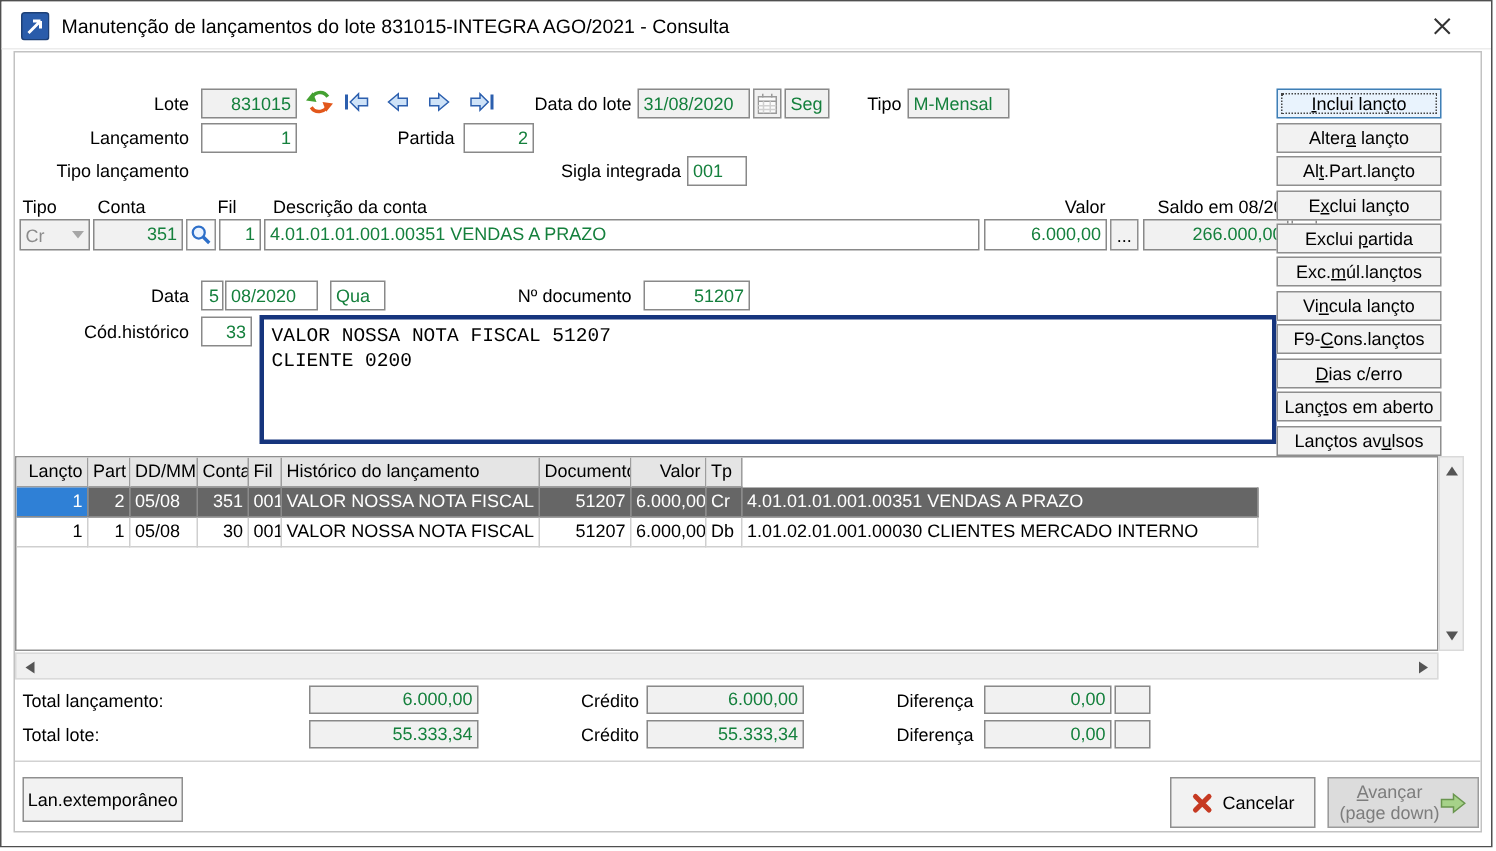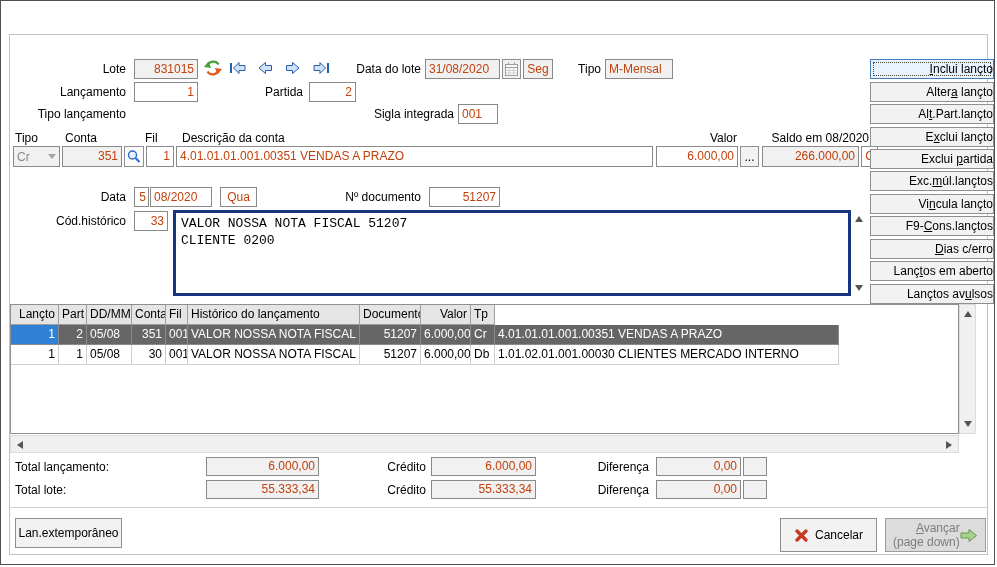--- a/index.html
+++ b/index.html
@@ -10,30 +10,30 @@
   .titlebar { position: absolute; left: 0; top: 0; width: 100%; height: 32px; background: #fff; border-bottom: 1px solid #ececec; }
   .title-text { position: absolute; left: 40px; top: 9px; font-size: 13px; color: #000; white-space: nowrap; }
   .close-btn { position: absolute; left: 946px; top: 3px; width: 28px; height: 26px; display: flex; align-items: center; justify-content: center; }
 
   .panel { position: absolute; left: 8px; top: 33px; width: 979px; height: 521px; border: 1px solid #c2c2c2; pointer-events: none; }
   .sep { position: absolute; left: 9px; top: 506px; width: 977px; border-top: 1px solid #d2d2d2; }
 
   .lbl { position: absolute; font-size: 12px; line-height: 20px; text-align: right; white-space: nowrap; color: #000; }
   .lbl.left { text-align: left; }
 
-  .fld { position: absolute; border: 1px solid #898989; background: #fff; font-size: 12px; line-height: 18px; padding: 0 3px; white-space: nowrap; overflow: hidden; color: #c2410c; }
+  .fld { position: absolute; border: 1px solid #898989; background: #fff; font-size: 12px; line-height: 18px; padding: 0 3px; white-space: nowrap; overflow: hidden; color: #15803d; }
   .fld.ro { background: #f1f1f1; }
   .fld.num { text-align: right; }
-  .fld.ctr { text-align: center; }
+  .fld.ctr { }
   .fld.dis { color: #8b8b8b; }
 
   .btn { position: absolute; background: #f2f2f2; border: 1px solid #8f8f8f; font-size: 12px; color: #000; display: flex; align-items: center; justify-content: center; white-space: nowrap; }
   .btn.focusd { background: #e9f3fd; border-color: #3f7fb5; outline: 1px dotted #444; outline-offset: -4px; }
   .btn.disab { background: #dcdcdc; color: #7d7d7d; border-color: #9c9c9c; }
-  .sideb { left: 869px; width: 124px; height: 20px; justify-content: flex-end; }
+  .sideb { left: 850px; width: 110px; height: 20px; }
 
   .icon-btn { position: absolute; display: flex; align-items: center; justify-content: center; }
   .boxed { background: #fcfcfc; border: 1px solid #8f8f8f; }
 
   
   .tri { width: 0; height: 0; }
   .tri.up { border-left: 4px solid transparent; border-right: 4px solid transparent; border-bottom: 6px solid #555; }
   .tri.dn { border-left: 4px solid transparent; border-right: 4px solid transparent; border-top: 6px solid #555; }
   .tri.lf { border-top: 4px solid transparent; border-bottom: 4px solid transparent; border-right: 6px solid #555; }
   .tri.rt { border-top: 4px solid transparent; border-bottom: 4px solid transparent; border-left: 6px solid #555; }
@@ -64,20 +64,32 @@
   .c9 { width: 344px; }
 
   .scrollbar { position: absolute; background: #f0f0f0; border: 1px solid #dadada; }
   u { text-decoration: underline; }
 </style>
 </head>
 <body>
 
 <div class="win">
 
+  <div class="titlebar">
+    <svg style="position:absolute;left:13px;top:7px" width="19" height="19" viewBox="0 0 19 19">
+      <rect x="0.5" y="0.5" width="18" height="18" rx="2" fill="#2a5caa" stroke="#1d4077"></rect>
+      <path d="M5 14 L13 6 M13 6 h-5 M13 6 v5" stroke="#ffffff" stroke-width="2" fill="none"></path>
+    </svg>
+    <span class="title-text">Manutenção de lançamentos do lote 831015-INTEGRA AGO/2021 - Consulta</span>
+    <div class="close-btn">
+      <svg width="13" height="13" viewBox="0 0 13 13">
+        <path d="M1.5 1.5 L11.5 11.5 M11.5 1.5 L1.5 11.5" stroke="#333" stroke-width="1.4"></path>
+      </svg>
+    </div>
+  </div>
 
   <div class="panel"></div>
 
   <div class="lbl" style="left:20px;top:58px;width:105px">Lote</div>
   <div class="fld ro num" style="left:133px;top:58px;width:64px;height:20px">831015</div>
 
   <div class="icon-btn" style="left:201px;top:56px;width:22px;height:22px">
     <svg width="20" height="20" viewBox="0 0 20 20">
       <path d="M4.5 8.5 A6 6 0 0 1 15.5 6.5" fill="none" stroke="#44a132" stroke-width="2.3"></path>
       <polygon points="5.5,3.5 1,9 8,10" fill="#44a132"></polygon>
@@ -286,21 +298,21 @@
     </div>
 
   <div class="btn" style="left:779px;top:517px;width:97px;height:34px;gap:6px">
     <svg width="15" height="15" viewBox="0 0 15 15">
       <path d="M3 3 L12 12 M12 3 L3 12" stroke="#c63a22" stroke-width="3.4" stroke-linecap="round"></path>
     </svg>
     <span>Cancelar</span>
   </div>
 
   <div class="btn disab" style="left:884px;top:517px;width:101px;height:34px;justify-content:space-between;padding:0 7px">
-    <span style="text-align:right;line-height:14px">
+    <span style="text-align:center;line-height:14px">
       <span style="display:block"><u>A</u>vançar</span>
       <span style="display:block">(page down)</span>
     </span>
     <svg width="18" height="15" viewBox="0 0 18 15">
       <polygon points="1,5 9,5 9,1.5 16.5,7.5 9,13.5 9,10 1,10" fill="#a6d289" stroke="#69954e"></polygon>
     </svg>
   </div>
 
 </div>
 

